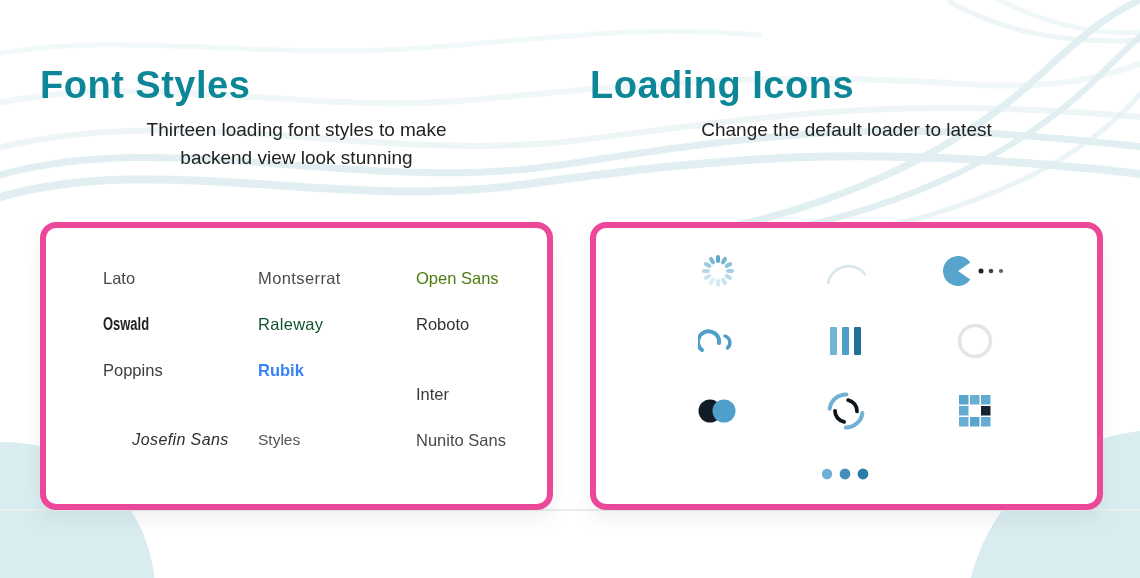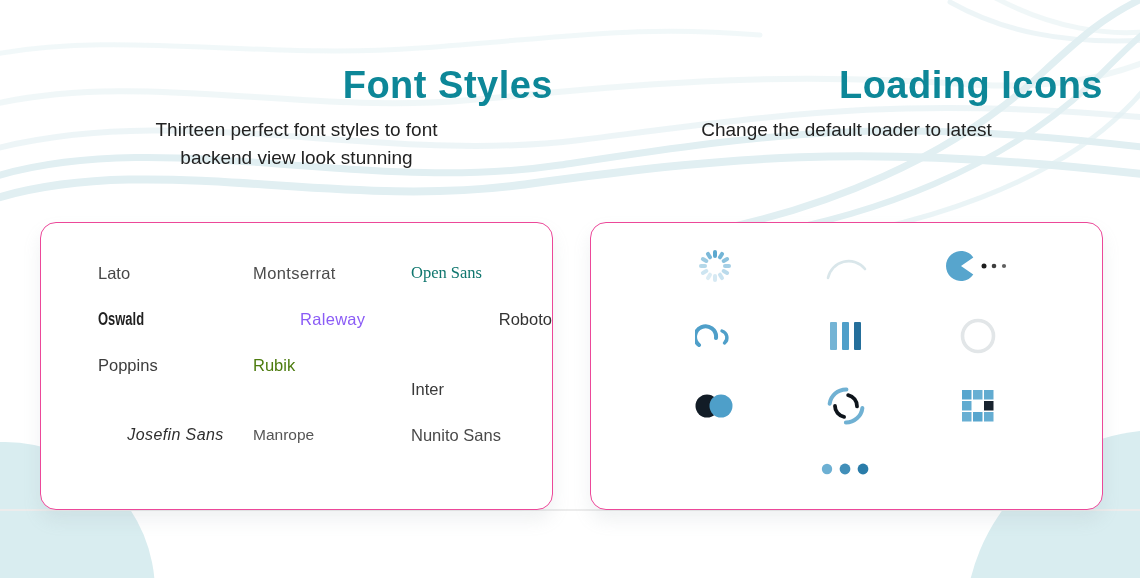--- a/index.html
+++ b/index.html
@@ -15,50 +15,50 @@
   .blob-left{width:300px;height:300px;left:-145px;top:442px;}
   .blob-right{width:390px;height:390px;left:965px;top:430px;}
   
   .divider{position:absolute;left:0;top:509px;width:1140px;height:2px;background:#ececec;z-index:1;}
 
   .panel{position:absolute;top:0;z-index:2;}
   .panel-left{left:40px;width:513px;}
   .panel-right{left:590px;width:513px;}
 
   .headline{
-    margin:0;padding-top:62px;text-align:right;
+    margin:0;padding-top:62px;text-align:left;
     font-size:38px;font-weight:700;letter-spacing:.5px;
     color:#0d8798;line-height:46px;
   }
   .subtitle{
     margin-top:8px;text-align:center;
     font-size:19px;line-height:28px;color:#222222;
   }
 
   .card{
     position:absolute;left:0;top:222px;width:513px;height:288px;
-    background:#ffffff;border:1px solid #ec4899;border-radius:16px;
+    background:#ffffff;border:6px solid #ec4899;border-radius:16px;
     box-shadow:0 10px 18px rgba(140,155,160,.14);
     box-sizing:border-box;z-index:3;
   }
 
   
   .font-grid{
     display:grid;grid-template-columns:155px 158px auto;
     padding:40px 0 0 57px;row-gap:26px;
   }
   .font-item{font-size:16.5px;line-height:20px;color:#414141;white-space:nowrap;}
   .f-0{color:#474747;}
   .f-1{color:#4c4c4c;letter-spacing:.4px;}
-  .f-2{color:#0f766e;font-family:Liberation Serif, serif;}
+  .f-2{color:#4d7c0f;}
   .f-3{font-weight:700;font-size:18px;color:#1f1f1f;display:inline-block;transform:scaleX(.72);transform-origin:left center;}
-  .f-4{color:#8b5cf6;letter-spacing:.3px;margin-left:47px;}
-  .f-5{color:#333333;text-align:right;}
+  .f-4{color:#14532d;letter-spacing:.3px;}
+  .f-5{color:#333333;}
   .f-6{color:#3d3d3d;}
-  .f-7{color:#4d7c0f;font-weight:400;}
+  .f-7{color:#3b82f6;font-weight:700;}
   .f-8{color:#3a3a3a;margin-top:24px;}
   .f-9{font-style:italic;font-size:16px;letter-spacing:.4px;color:#2e2e2e;text-align:center;}
   .f-10{color:#3a3a3a;letter-spacing:.3px;}
   .f-11{color:#555555;font-size:15.5px;}
   .f-12{color:#4a4a4a;}
 
   
   .loader-grid{
     display:grid;grid-template-columns:repeat(3,1fr);grid-auto-rows:70px;
     padding:8px 58px 0;align-items:center;justify-items:center;
@@ -84,36 +84,36 @@
   </g>
 </svg>
 
 <div class="blob blob-left"></div>
 <div class="blob blob-right"></div>
 <div class="divider"></div>
 
 <div class="panel panel-left">
   <h1 class="headline">Font Styles</h1>
   <div class="subtitle">
-    <div>Thirteen perfect font styles to font</div>
+    <div>Thirteen loading font styles to make</div>
     <div>backend view look stunning</div>
   </div>
   <div class="card">
     <div class="font-grid">
       <span class="font-item f-0">Lato</span>
       <span class="font-item f-1">Montserrat</span>
       <span class="font-item f-2">Open Sans</span>
       <span class="font-item f-3">Oswald</span>
       <span class="font-item f-4">Raleway</span>
       <span class="font-item f-5">Roboto</span>
       <span class="font-item f-6">Poppins</span>
       <span class="font-item f-7">Rubik</span>
       <span class="font-item f-8">Inter</span>
       <span class="font-item f-9">Josefin Sans</span>
-      <span class="font-item f-11">Manrope</span>
+      <span class="font-item f-11">Styles</span>
       <span class="font-item f-12">Nunito Sans</span>
     </div>
   </div>
 </div>
 
 <div class="panel panel-right">
   <h1 class="headline">Loading Icons</h1>
   <div class="subtitle">
     <div>Change the default loader to latest</div>
   </div>

